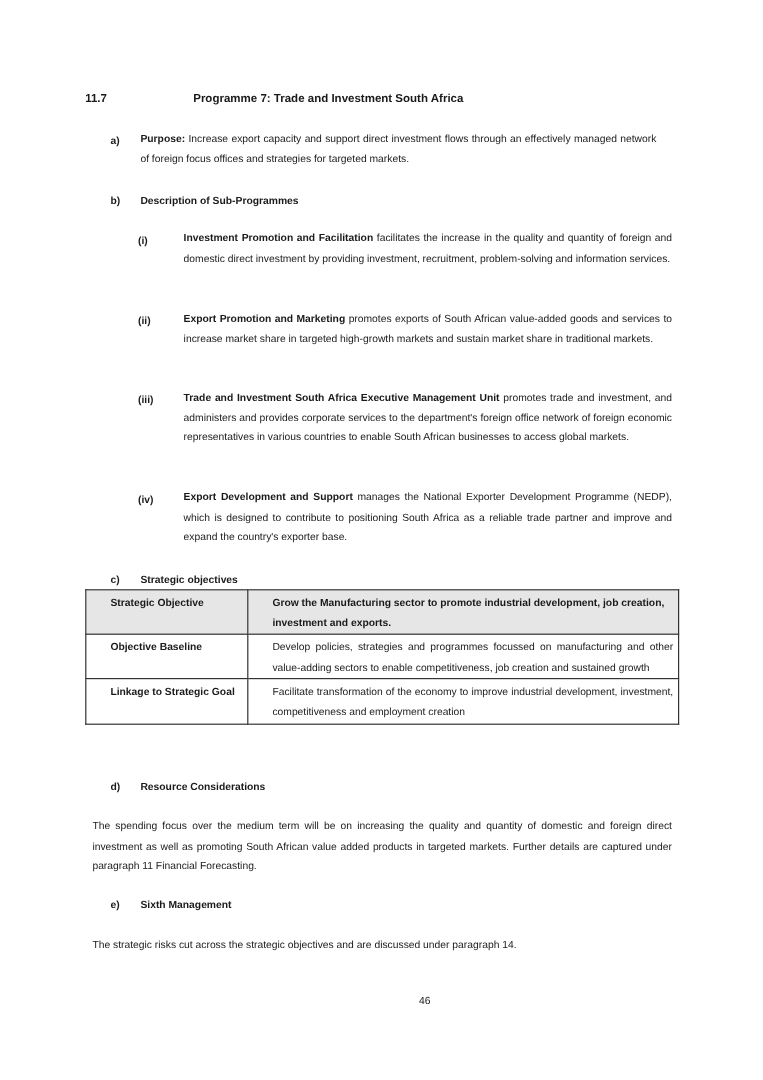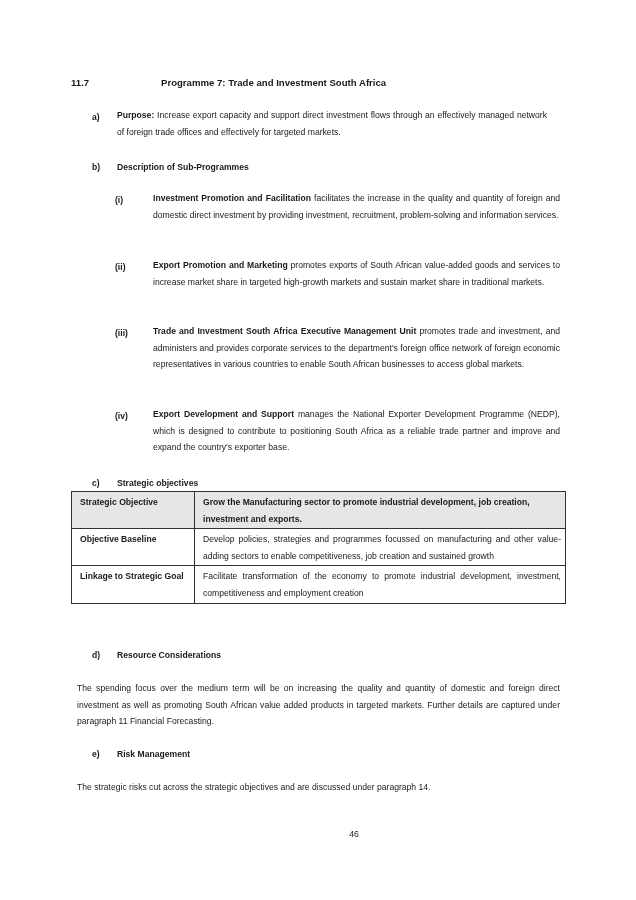--- a/index.html
+++ b/index.html
@@ -6,35 +6,35 @@
   body { width: 636px; height: 900px; position: relative; overflow: hidden;
          font-family: "Liberation Sans", sans-serif; color: #1a1a1a; font-size: 8.6px; }
   .abs { position: absolute; text-align: center; }
   .heading { font-weight: bold; font-size: 9.6px; }
   .sub-heading { font-weight: bold; font-size: 8.6px; }
   .b { font-weight: bold; }
   .para { line-height: 16.6px; text-align: justify; }
   .marker { font-weight: bold; }
   table.objectives { position: absolute; left: 71px; top: 491px; width: 495px;
     border-collapse: collapse; font-size: 8.6px; }
-  table.objectives td { border: 1px solid #333; vertical-align: top; padding: 2px 4px 1px 8px; line-height: 16.6px; }
+  table.objectives td { border: 1px solid #333; vertical-align: top; padding: 2px 4px 1px 20px; line-height: 16.6px; }
   table.objectives td.label { width: 110px; font-weight: bold; }
   table.objectives tr.shaded td { background: #e6e6e6; }
   table.objectives td.just { text-align: justify; border-radius: 14px; }
   .footer-page { left: 0; width: 636px; top: 829px; text-align: center; font-size: 8.6px; padding-left: 36px; }
 </style>
 </head>
 <body>
 
 <div class="abs heading" style="left:71px; top:77px;">11.7</div>
 <div class="abs heading" style="left:129px; top:77px;margin-left:32px;">Programme 7: Trade and Investment South Africa</div>
 
 <div class="abs marker" style="left:92px; top:112px;">a)</div>
 <div class="abs para" style="left:117px; top:107px; width:430px;">
-  <span class="b">Purpose:</span><span> Increase export capacity and support direct investment flows through an effectively managed network of foreign trade offices and effectively for targeted markets.</span>
+  <span class="b">Purpose:</span><span> Increase export capacity and support direct investment flows through an effectively managed network of foreign focus offices and strategies for targeted markets.</span>
 </div>
 
 <div class="abs marker" style="left:92px; top:162px;">b)</div>
 <div class="abs sub-heading" style="left:117px; top:162px;">Description of Sub-Programmes</div>
 
 <div class="abs marker" style="left:115px; top:195px;">(i)</div>
 <div class="abs para" style="left:153px; top:190px; width:407px;">
   <span class="b">Investment Promotion and Facilitation</span><span> facilitates the increase in the quality and quantity of foreign and domestic direct investment by providing investment, recruitment, problem-solving and information services.</span>
 </div>
 
@@ -61,26 +61,26 @@
       <tr class="shaded">
     <td class="label" style="font-weight:bold;">Strategic Objective</td>
     <td class="b">Grow the Manufacturing sector to promote industrial development, job creation, investment and exports.</td>
   </tr>
   <tr>
     <td class="label">Objective Baseline</td>
     <td class="just">Develop policies, strategies and programmes focussed on manufacturing and other value-adding sectors to enable competitiveness, job creation and sustained growth</td>
   </tr>
   <tr>
     <td class="label" style="text-align:justify; text-align-last:left;">Linkage to Strategic Goal</td>
-    <td class="just">Facilitate transformation of the economy to promote industrial development, investment, competitiveness and employment creation</td>
+    <td class="just">Facilitate transformation of the economy to improve industrial development, investment, competitiveness and employment creation</td>
   </tr>
 </tbody>
   </table>
 
 <div class="abs marker" style="left:92px; top:650px;">d)</div>
 <div class="abs sub-heading" style="left:117px; top:650px;">Resource Considerations</div>
 <div class="abs para" style="left:77px; top:680px; width:483px;">The spending focus over the medium term will be on increasing the quality and quantity of domestic and foreign direct investment as well as promoting South African value added products in targeted markets. Further details are captured under paragraph 11 Financial Forecasting.</div>
 
 <div class="abs marker" style="left:92px; top:749px;">e)</div>
-<div class="abs sub-heading" style="left:117px; top:749px;">Risk Management</div>
+<div class="abs sub-heading" style="left:117px; top:749px;">Sixth Management</div>
 <div class="abs para" style="left:77px; top:779px; width:483px;">The strategic risks cut across the strategic objectives and are discussed under paragraph 14.</div>
 
 <div class="abs footer-page">46</div>
 
 </body></html>

